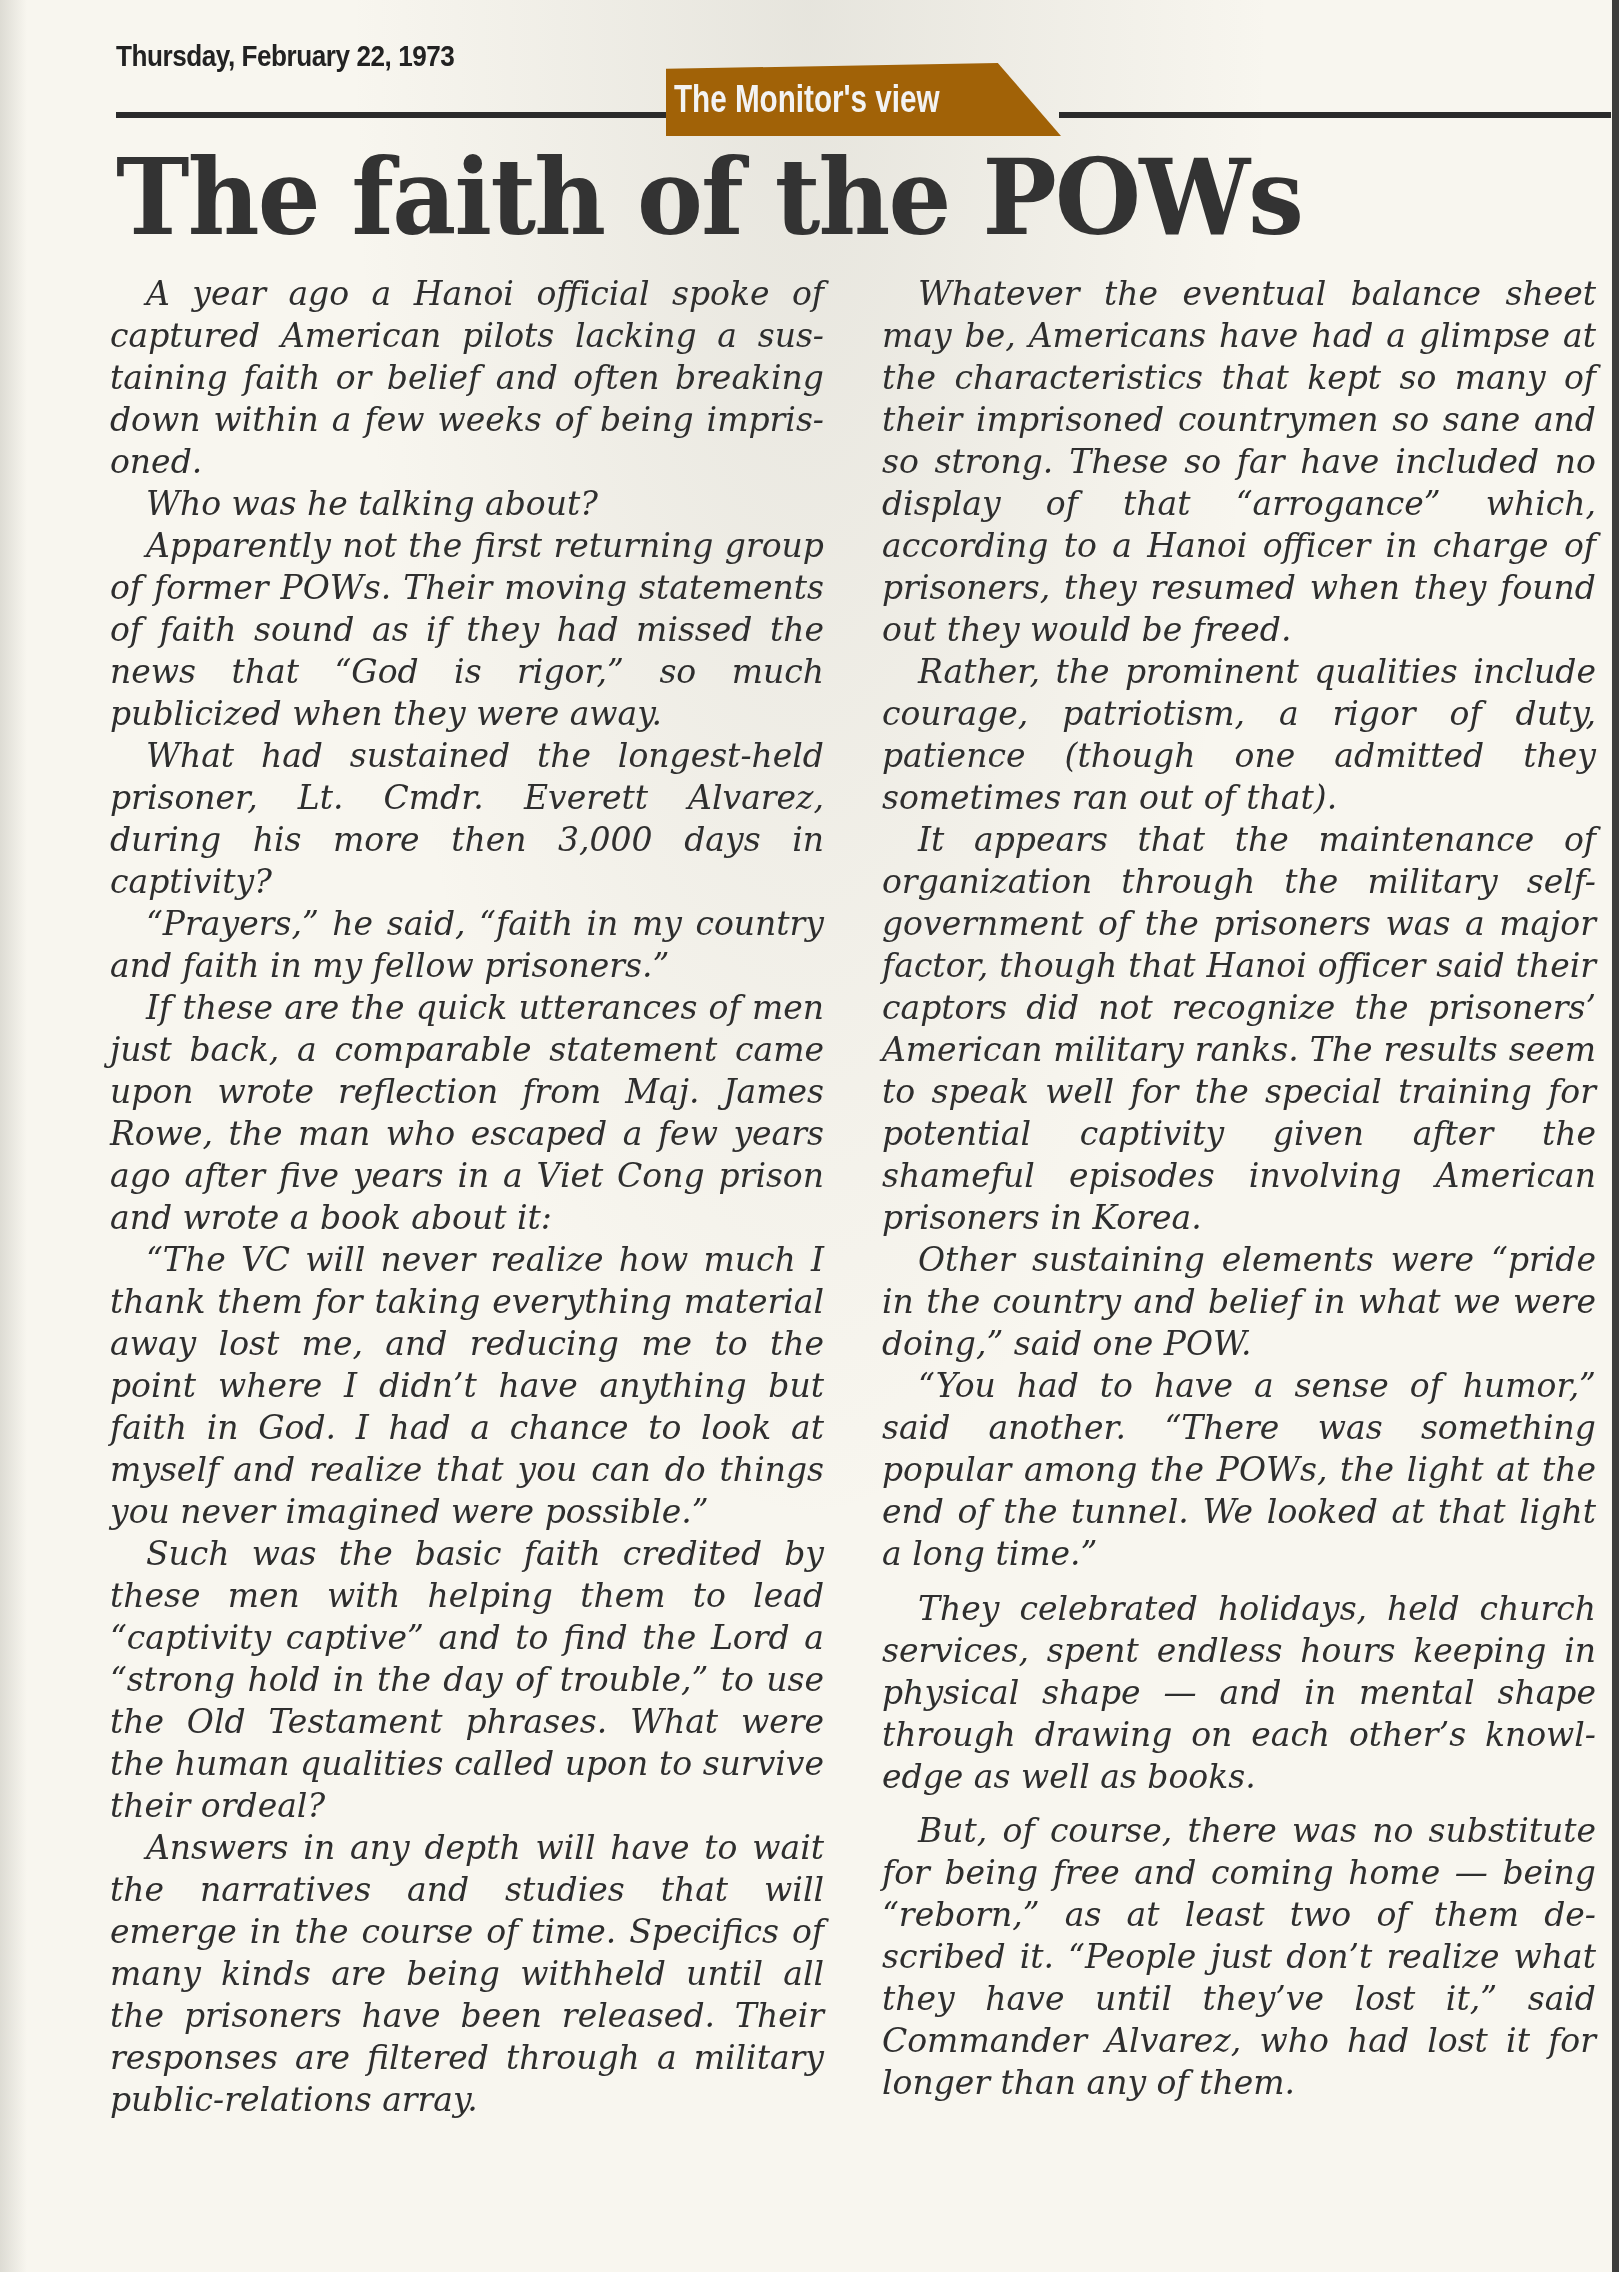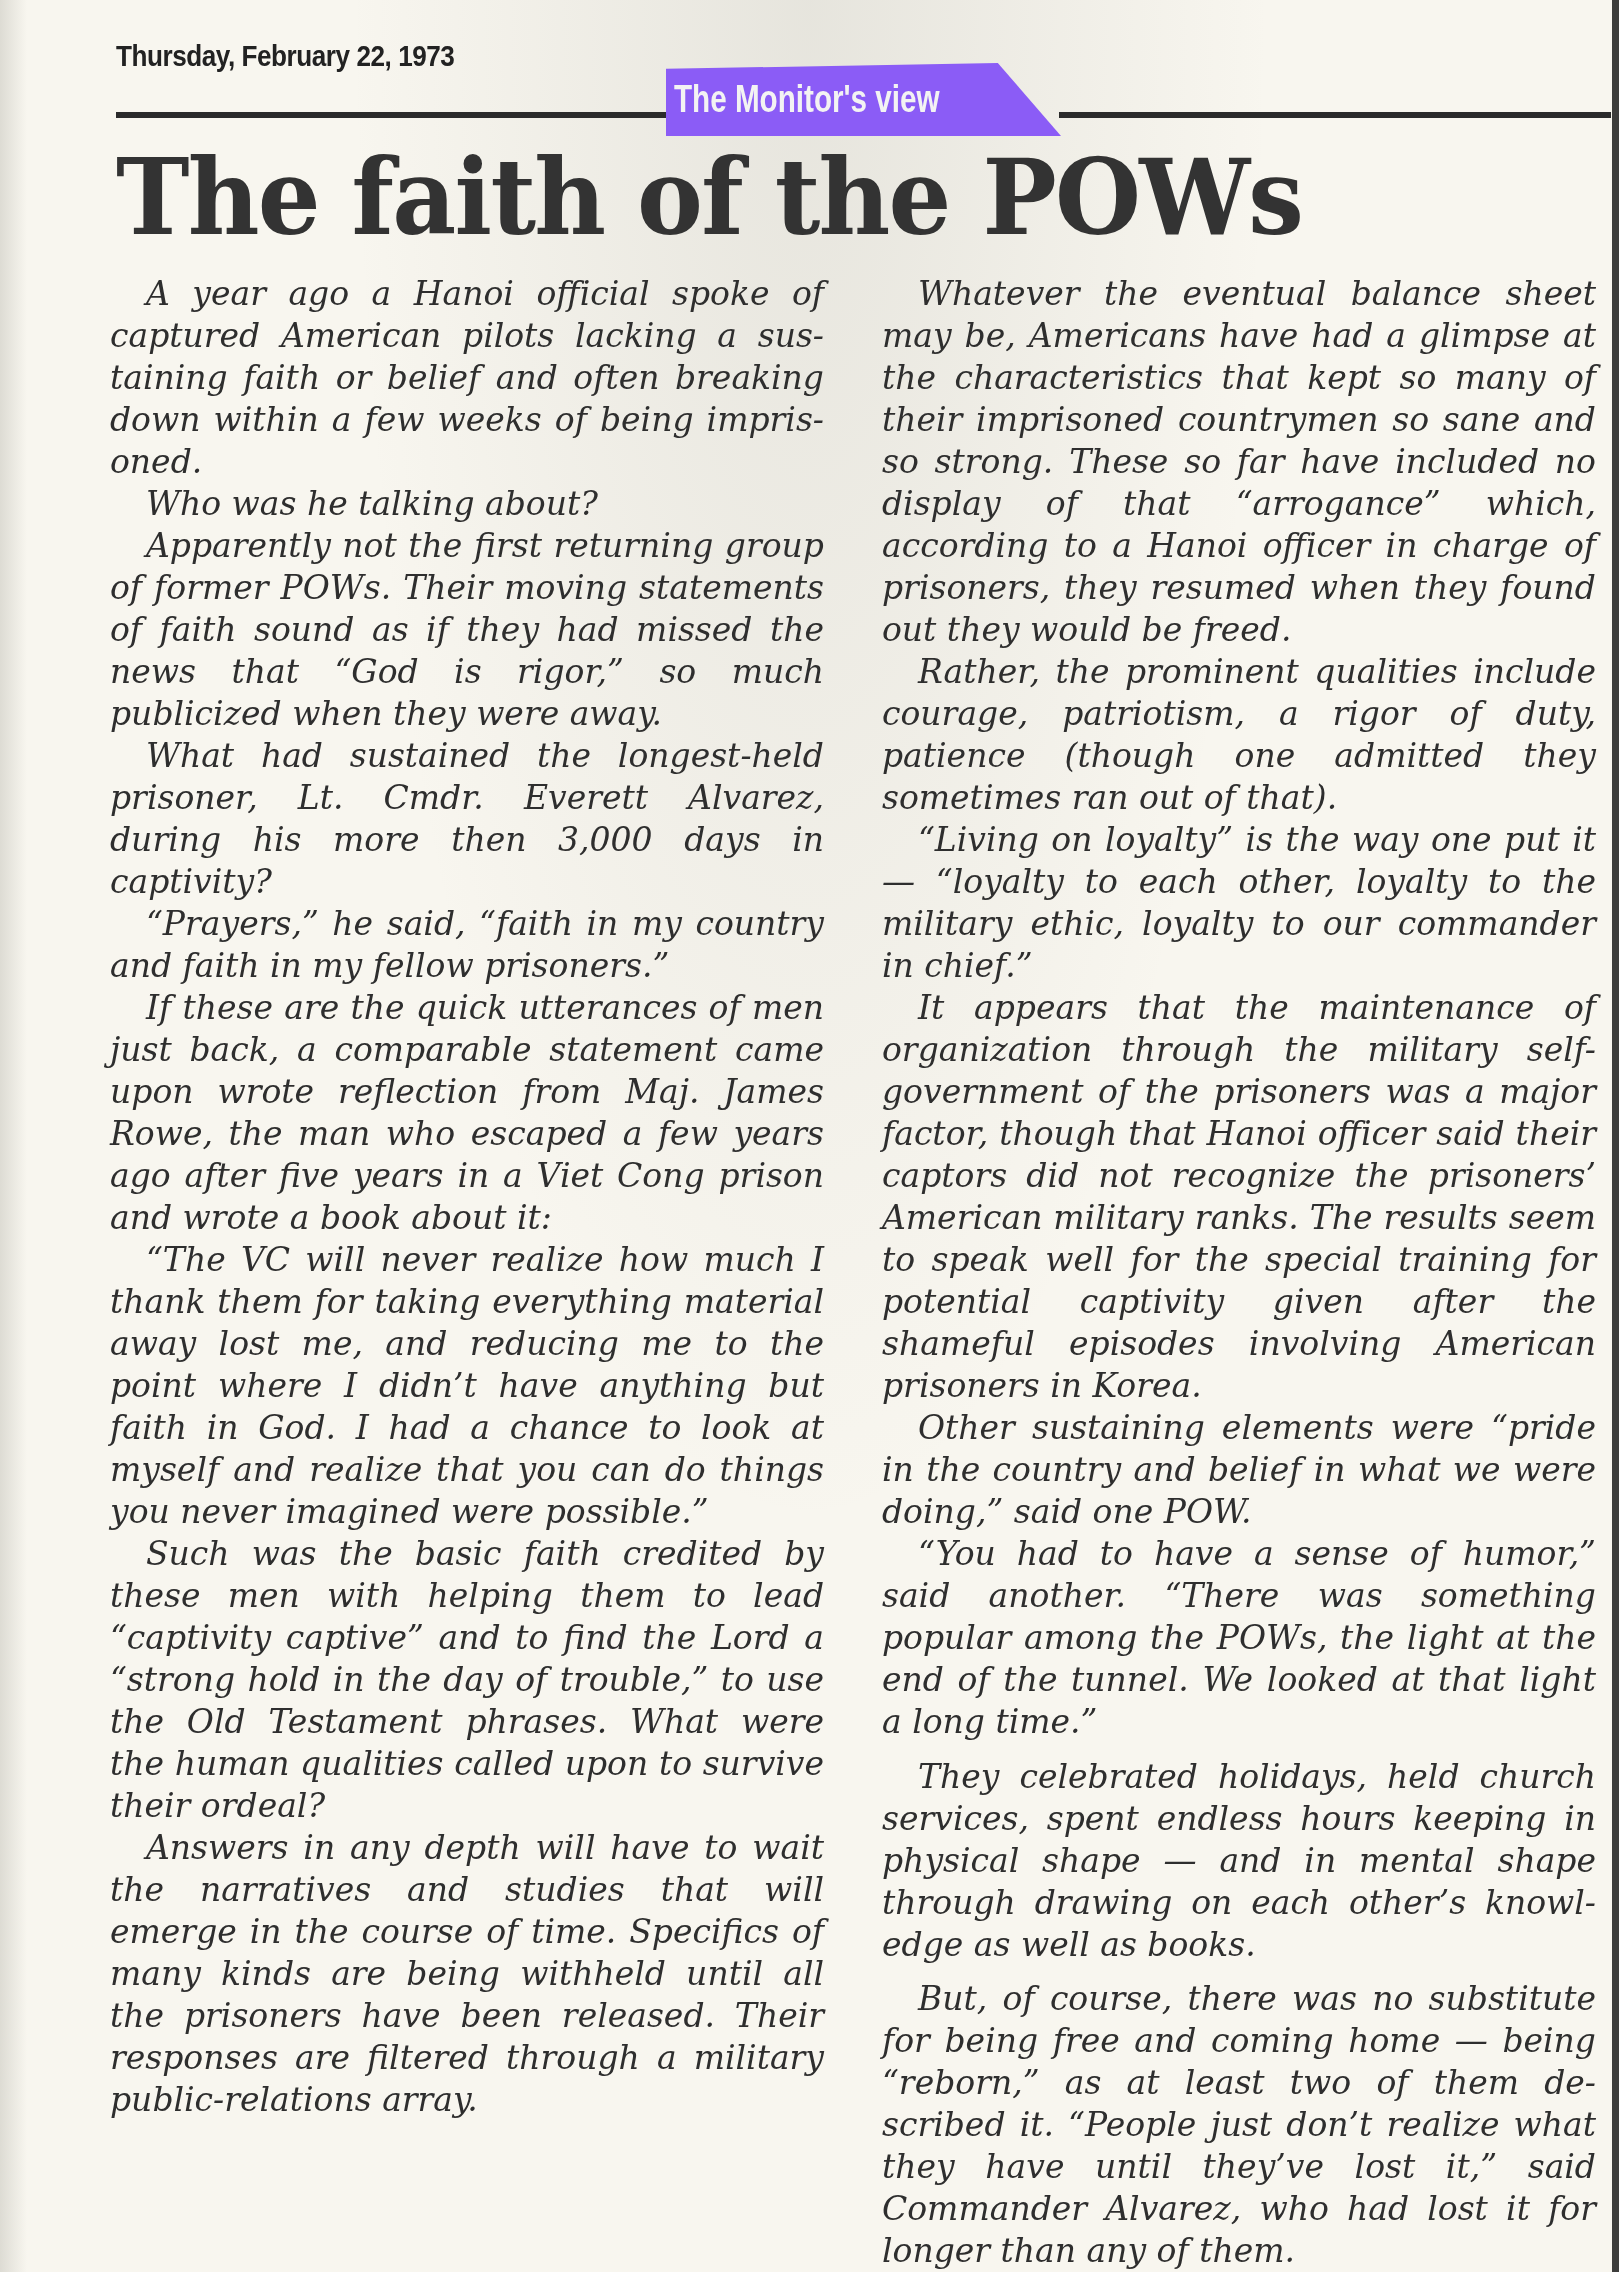--- a/index.html
+++ b/index.html
@@ -24,21 +24,21 @@
     font-weight: bold; font-size: 29px; letter-spacing: -0.5px; color: #222;
     transform: scaleX(0.9); transform-origin: left top;
   }
   .rule {
     position: absolute; top: 112px; height: 6.4px; background: #2b2b2b;
   }
   .rule.left { left: 116px; width: 550px; }
   .rule.right { left: 1059px; width: 552px; }
   .view-tab {
     position: absolute; left: 666px; top: 63px; width: 395px; height: 73px;
-    background: #8b5cf6;
+    background: #a16207;
     clip-path: polygon(0 8%, 84% 0, 100% 100%, 0 100%);
     display: flex; align-items: center; padding-left: 8.2px; box-sizing: border-box;
   }
   .view-tab span {
     font-family: "Liberation Sans", "DejaVu Sans", sans-serif;
     font-weight: bold; font-size: 38px; color: #f3f3f3;
     transform: scaleX(0.78); transform-origin: left center; white-space: nowrap;
   }
   .title {
     position: absolute; left: 116px; top: 145px;
@@ -84,21 +84,20 @@
   <p>If these are the quick utterances of men just back, a comparable statement came upon wrote reflection from Maj. James Rowe, the man who escaped a few years ago after five years in a Viet Cong prison and wrote a book about it:</p>
   <p>“The VC will never realize how much I thank them for taking everything mate­rial away lost me, and reducing me to the point where I didn’t have anything but faith in God. I had a chance to look at myself and realize that you can do things you never imagined were possible.”</p>
   <p>Such was the basic faith credited by these men with helping them to lead “captivity captive” and to find the Lord a “strong hold in the day of trouble,” to use the Old Testament phrases. What were the human qualities called upon to sur­vive their ordeal?</p>
   <p>Answers in any depth will have to wait the narratives and studies that will emerge in the course of time. Specifics of many kinds are being withheld until all the prisoners have been released. Their responses are filtered through a military public-relations array.</p>
 
 </div>
 
 <div class="col right">
   <p>Whatever the eventual balance sheet may be, Americans have had a glimpse at the characteristics that kept so many of their imprisoned countrymen so sane and so strong. These so far have included no display of that “arrogance” which, according to a Hanoi officer in charge of prisoners, they resumed when they found out they would be freed.</p>
   <p>Rather, the prominent qualities in­clude courage, patriotism, a rigor of duty, patience (though one admitted they sometimes ran out of that).</p>
-  <p>“Living on loyalty” is the way one put it — “loyalty to each other, loyalty to the military ethic, loyalty to our commander in chief.”</p>
   <p>It appears that the maintenance of organization through the military self-government of the prisoners was a major factor, though that Hanoi officer said their captors did not recognize the pris­oners’ American military ranks. The results seem to speak well for the special training for potential captivity given after the shameful episodes involving American prisoners in Korea.</p>
   <p>Other sustaining elements were “pride in the country and belief in what we were doing,” said one POW.</p>
   <p>“You had to have a sense of humor,” said another. “There was something popular among the POWs, the light at the end of the tunnel. We looked at that light a long time.”</p>
   <p class="gap">They celebrated holidays, held church services, spent endless hours keeping in physical shape — and in mental shape through drawing on each other’s knowl­edge as well as books.</p>
   <p class="gap">But, of course, there was no substitute for being free and coming home — being “reborn,” as at least two of them de­scribed it. “People just don’t realize what they have until they’ve lost it,” said Commander Alvarez, who had lost it for longer than any of them.</p>
 
 </div>
 
 
 </body></html>

